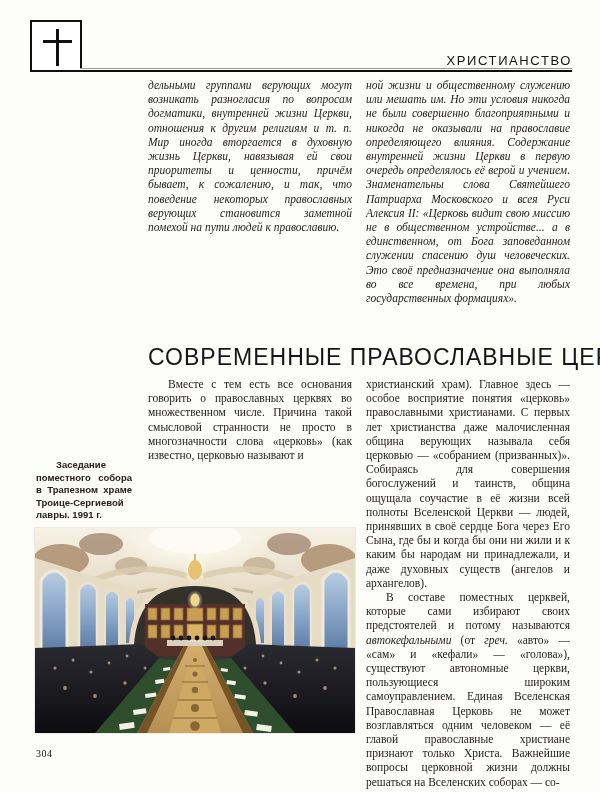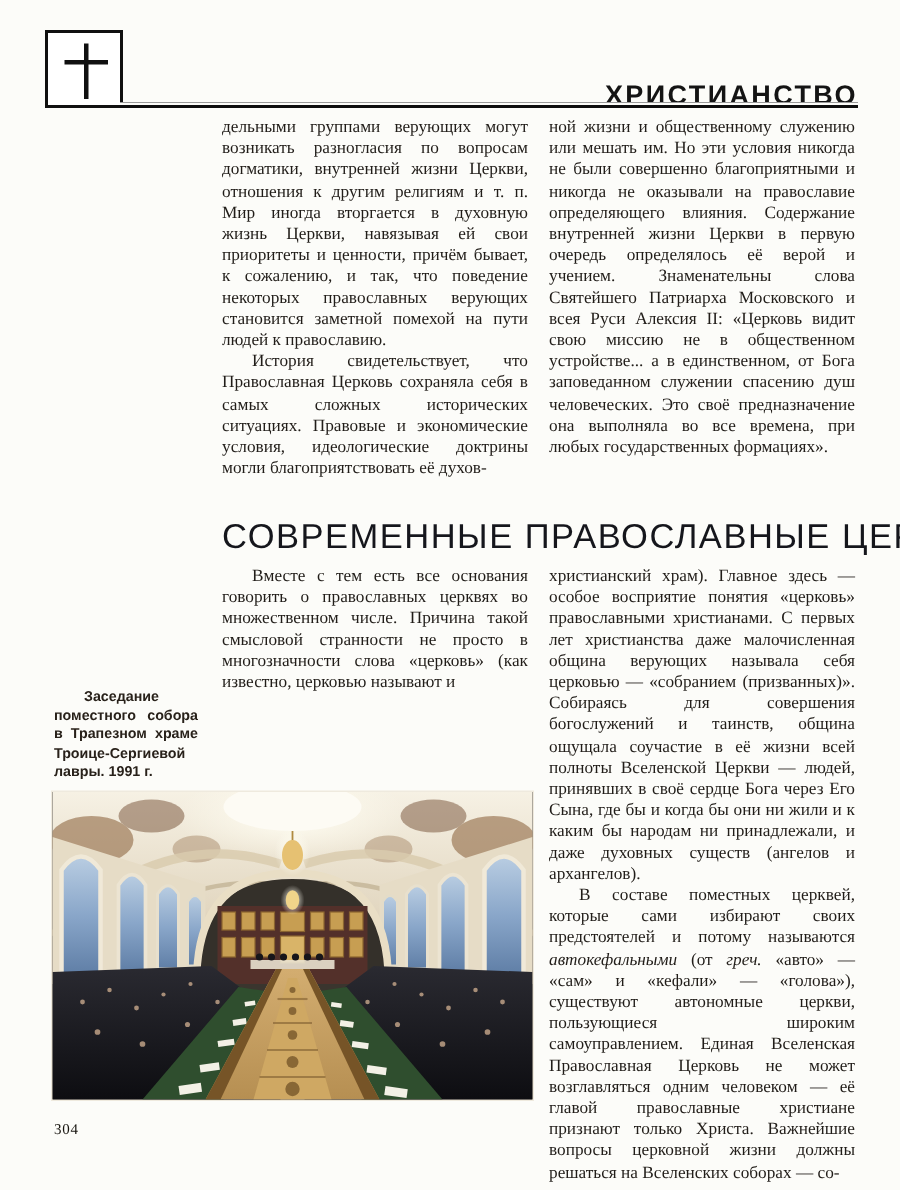--- a/index.html
+++ b/index.html
@@ -12,29 +12,29 @@
   .corner-box{
     position:absolute;left:30px;top:20px;width:52px;height:52px;
     background:#ffffff;border:2px solid #101010;box-sizing:border-box;
   }
   .cross-v{position:absolute;left:24px;top:7px;width:3px;height:37px;background:#101010;}
   .cross-h{position:absolute;left:11px;top:18px;width:29px;height:3px;background:#101010;}
   
   .running-head{
     position:absolute;top:53px;right:28px;
     font-family:"Liberation Sans", sans-serif;
-    font-size:18px;letter-spacing:1.6px;color:#141414;font-weight:bold;
+    font-size:13px;letter-spacing:1.6px;color:#141414;
   }
   .head-rule{
     position:absolute;top:68px;left:80px;right:28px;height:4px;
     background:linear-gradient(to bottom,#9a9a9a 0 1px,#fcfcf9 1px 2px,#0d0d0d 2px 4px);
   }
   
   .cols{position:absolute;display:flex;gap:14px;}
-  .cols-top{top:78px;left:148px;width:422px;}
+  .cols-top{top:78px;left:148px;width:422px;font-style:italic;}
   .col{width:204px;text-align:justify;font-size:11.5px;line-height:14.2px;color:#211d19;}
   .col p{margin:0;}
   .col p.indent{text-indent:20px;}
   
   .section-title{
     position:absolute;top:344px;left:148px;width:424px;
     text-align:center;
     font-family:"Liberation Sans", sans-serif;
     font-size:23px;letter-spacing:1px;color:#15161c;font-weight:500;
     white-space:nowrap;
@@ -66,21 +66,20 @@
   <span class="cross-v"></span>
   <span class="cross-h"></span>
 </div>
 
 <div class="running-head">ХРИСТИАНСТВО</div>
 <div class="head-rule"></div>
 
 <div class="cols cols-top">
   <div class="col">
     <p>дельными группами верующих могут возникать разногласия по вопросам догматики, внутренней жизни Церкви, отношения к другим религиям и т. п. Мир иногда вторгается в духовную жизнь Церкви, навязывая ей свои приоритеты и ценности, причём бывает, к сожалению, и так, что поведение некоторых православных верующих становится заметной помехой на пути людей к православию.</p>
-    <p class="indent">История свидетельствует, что Православная Церковь сохраняла себя в самых сложных исторических ситуациях. Правовые и экономические условия, идеологические доктрины могли благоприятствовать её духов-</p>
   </div>
   <div class="col">
     <p>ной жизни и общественному служению или мешать им. Но эти условия никогда не были совершенно благоприятными и никогда не оказывали на православие определяющего влияния. Содержание внутренней жизни Церкви в первую очередь определялось её верой и учением. Знаменательны слова Святейшего Патриарха Московского и всея Руси Алексия II: «Церковь видит свою миссию не в общественном устройстве... а в единственном, от Бога заповеданном служении спасению душ человеческих. Это своё предназначение она выполняла во все времена, при любых государственных формациях».</p>
   </div>
 </div>
 
 <div class="section-title">СОВРЕМЕННЫЕ ПРАВОСЛАВНЫЕ ЦЕРКВИ</div>
 
 <div class="cols cols-section">
   <div class="col">

